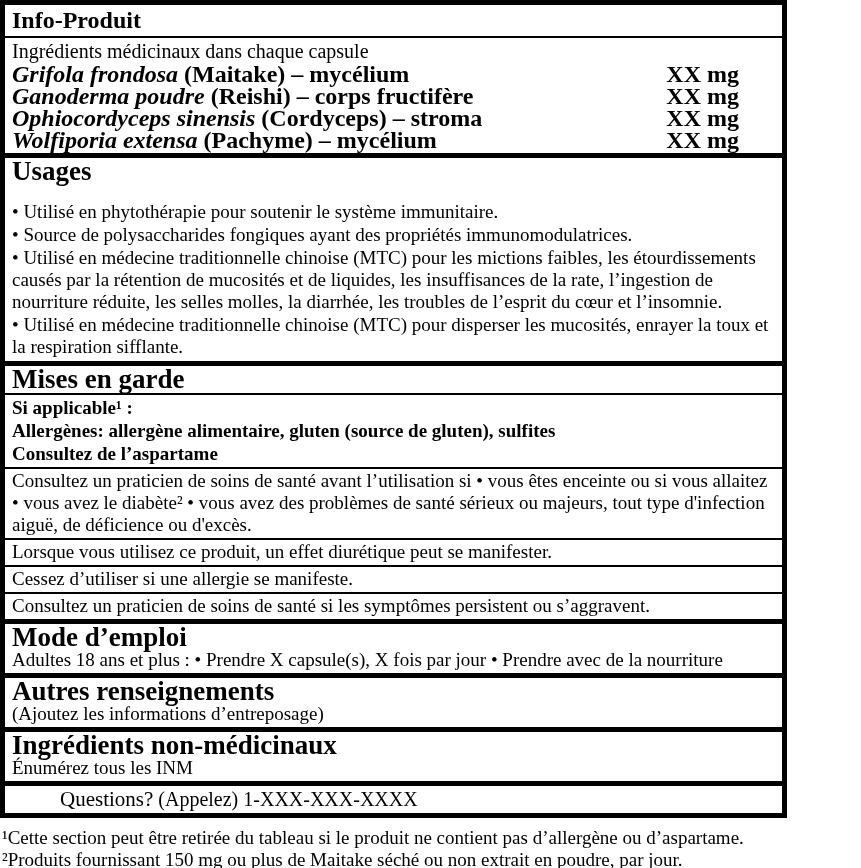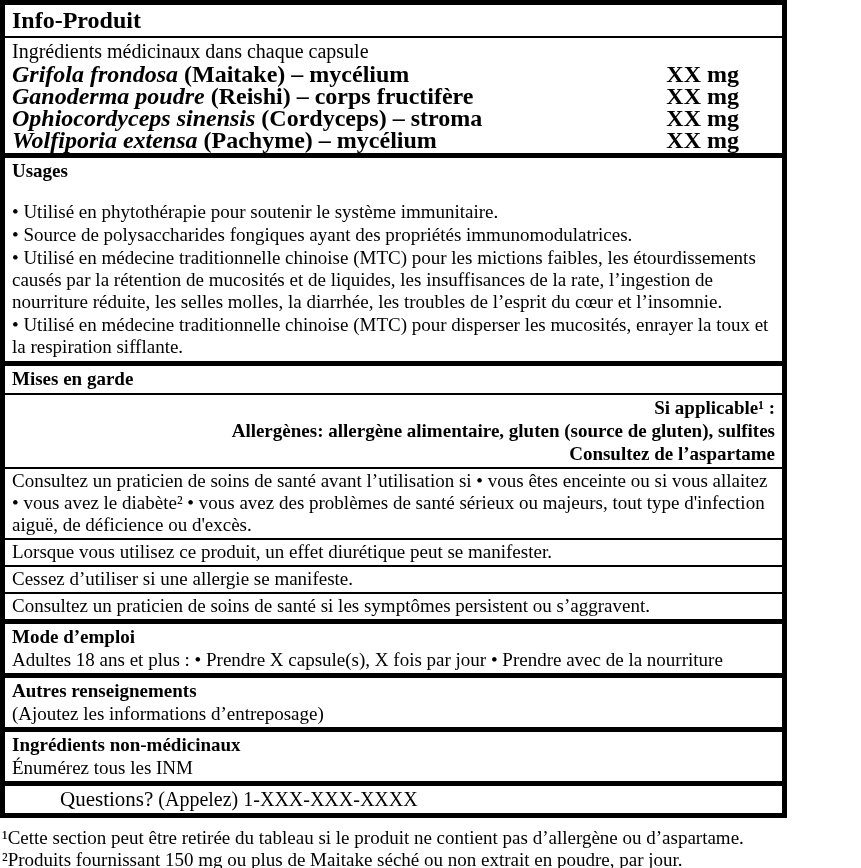--- a/index.html
+++ b/index.html
@@ -15,37 +15,37 @@
     border: 5px solid #000;
   }
   .sec { padding: 1px 7px 2px 7px; }
   .thin-top  { border-top: 2px solid #000; }
   .thick-top { border-top: 5px solid #000; }
 
   h1.title {
     margin: 0; font-size: 24px; line-height: 28px; font-weight: bold;
   }
   h2.sec-heading {
-    margin: 0; font-size: 19px; line-height: 24px; font-weight: bold;
+    margin: 0; font-size: 27px; line-height: 24px; font-weight: bold;
   }
   p { margin: 0; font-size: 19px; line-height: 22px; }
   .b { font-weight: normal; }
   .it { font-style: italic; }
 
   
   .ing-heading { font-size: 20px; line-height: 24px; }
   .ing-row { display: flex; font-size: 24px; line-height: 22px; font-weight: bold; }
   .ing-amt { margin-left: auto; padding-right: 36px; white-space: nowrap; text-align: center; }
 
   
   .first-bullet { margin-top: 18px; }
   .usages-body p { margin-bottom: 1px; }
 
   
-  .bold-block p { font-weight: bold; line-height: 23px; text-align: right; }
+  .bold-block p { font-weight: bold; line-height: 23px; }
 
   
   .questions-line { font-size: 20px; line-height: 24px; margin-left: 48px; }
   .questions-line .b { font-size: 21px; }
 
   
   .footnotes { padding: 9px 2px 0 2px; }
   .footnotes p { font-size: 19px; line-height: 22px; }
 </style>
 </head>

